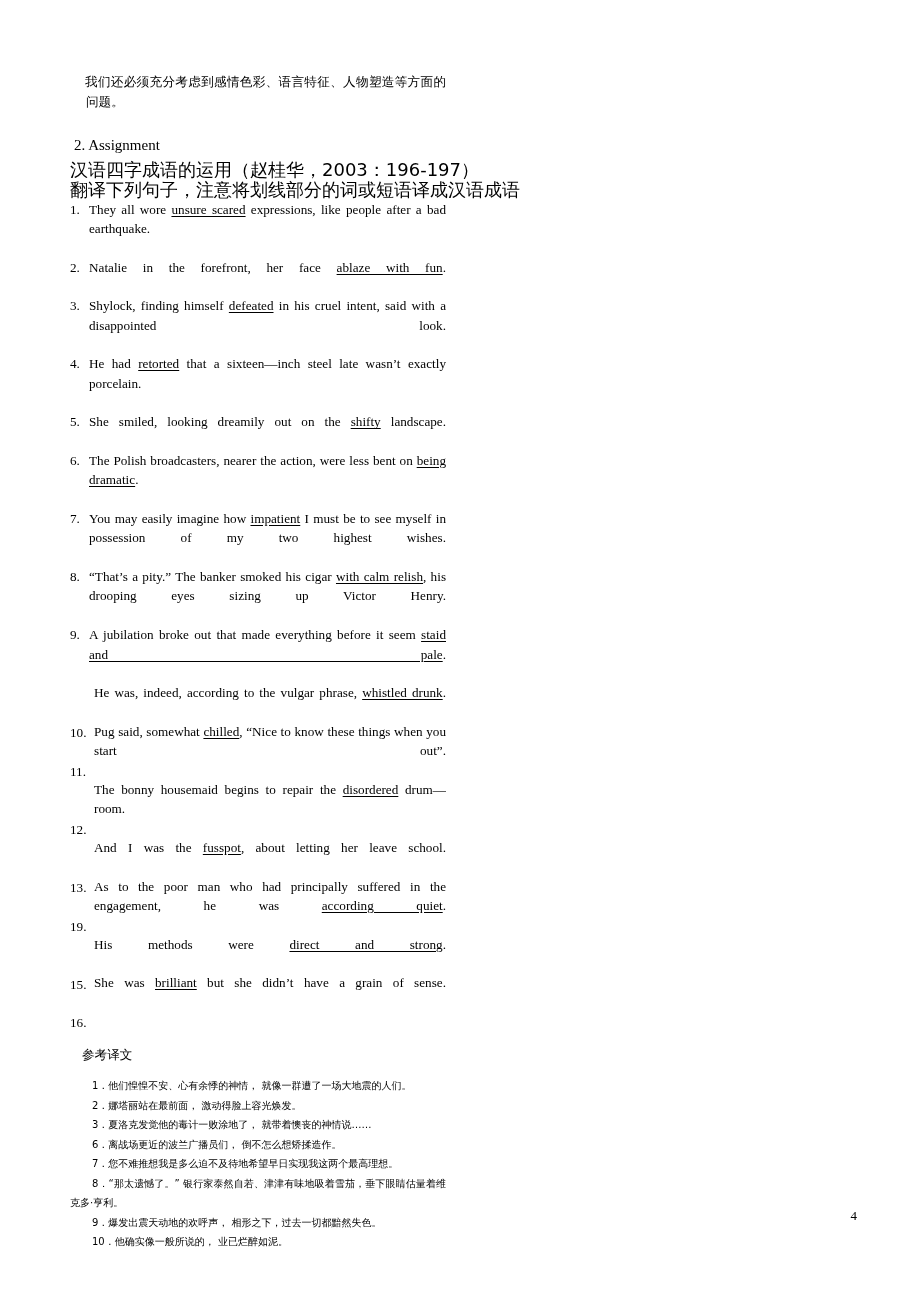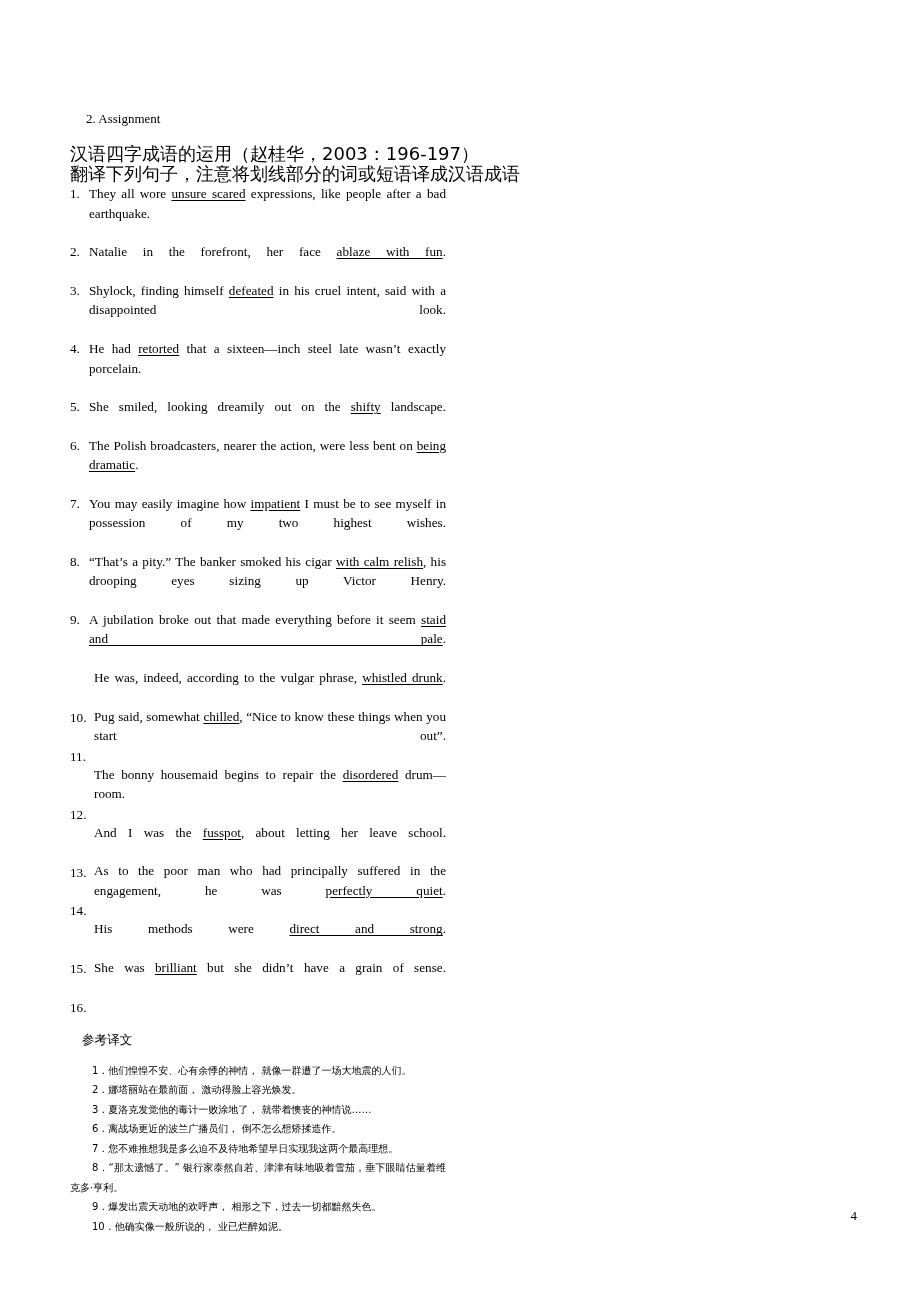--- a/index.html
+++ b/index.html
@@ -40,23 +40,23 @@
     font-size: 12.6px;
     line-height: 19.6px;
     text-align: justify;
     text-justify: inter-ideograph;
     margin: 0;
     padding-left: 16px;
     text-indent: -1px;
   }
 
   .plain-line {
-    font-size: 13px;
+    font-size: 15px;
     line-height: 19.4px;
-    margin: 16px;
+    margin: 4px;
     white-space: nowrap;
   }
 
   .cn-line {
     font-family: "DejaVu Sans", "Liberation Sans", sans-serif;
     font-size: 18px;
     line-height: 20px;
     margin: 0;
     white-space: nowrap;
   }
@@ -135,20 +135,21 @@
     font-family: "Liberation Serif", "DejaVu Serif", serif;
   }
 </style>
 </head>
 <body>
 
 <div id="page">
 
   <div id="text-column">
 
+    <p class="cn-para">我们还必须充分考虑到感情色彩、语言特征、人物塑造等方面的问题。</p>
 
     <div class="spacer-md"></div>
 
     <p class="plain-line">2. Assignment</p>
 
     <p class="cn-line">汉语四字成语的运用（赵桂华，2003：196-197）</p>
 
     <p class="cn-line">翻译下列句子，注意将划线部分的词或短语译成汉语成语</p>
 
     <ol class="ex-list" id="exercise-list">
@@ -158,21 +159,21 @@
         <li><span class="num">4.</span><span>He had </span><u>retorted</u><span> that a sixteen—inch steel late wasn’t exactly porcelain.</span></li>
         <li><span class="num">5.</span><span>She smiled, looking dreamily out on the </span><u>shifty</u><span> landscape.</span></li>
         <li><span class="num">6.</span><span>The Polish broadcasters, nearer the action, were less bent on </span><u>being dramatic</u><span>.</span></li>
         <li><span class="num">7.</span><span>You may easily imagine how </span><u>impatient</u><span> I must be to see myself in possession of my two highest wishes.</span></li>
         <li><span class="num">8.</span><span>“That’s a pity.” The banker smoked his cigar </span><u>with calm relish</u><span>, his drooping eyes sizing up Victor Henry.</span></li>
         <li><span class="num">9.</span><span>A jubilation broke out that made everything before it seem </span><u>staid and pale</u><span>.</span></li>
         <li class="wide-num"><span class="num">10.</span><span>He was, indeed, according to the vulgar phrase, </span><u>whistled drunk</u><span>.</span></li>
         <li class="wide-num"><span class="num">11.</span><span>Pug said, somewhat </span><u>chilled</u><span>, “Nice to know these things when you start out”.</span></li>
         <li class="wide-num"><span class="num">12.</span><span>The bonny housemaid begins to repair the </span><u>disordered</u><span> drum—room.</span></li>
         <li class="wide-num"><span class="num">13.</span><span>And I was the </span><u>fusspot</u><span>, about letting her leave school.</span></li>
-        <li class="wide-num"><span class="num">14.</span><span>As to the poor man who had principally suffered in the engagement, he was </span><u>perfectly quiet</u><span>.</span></li>
+        <li class="wide-num"><span class="num">19.</span><span>As to the poor man who had principally suffered in the engagement, he was </span><u>according quiet</u><span>.</span></li>
         <li class="wide-num"><span class="num">15.</span><span>His methods were </span><u>direct and strong</u><span>.</span></li>
         <li class="wide-num"><span class="num">16.</span><span>She was </span><u>brilliant</u><span> but she didn’t have a grain of sense.</span></li>
       </ol>
 
     <div class="spacer-md"></div>
 
     <p id="ref-heading">参考译文</p>
 
     <ol class="cn-list" id="reference-list">
         <li>1．他们惶惶不安、心有余悸的神情， 就像一群遭了一场大地震的人们。</li>

